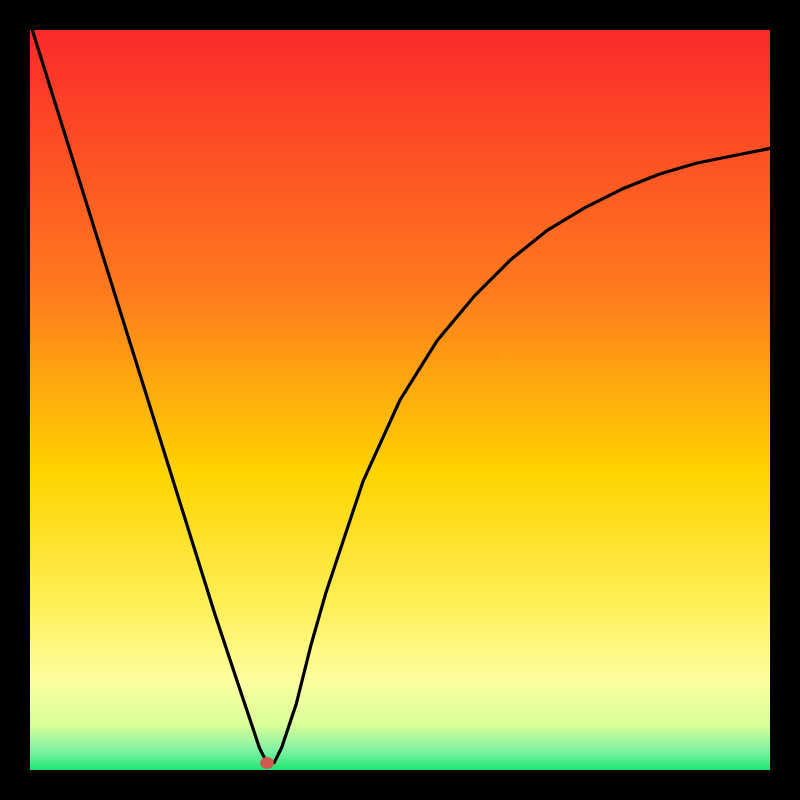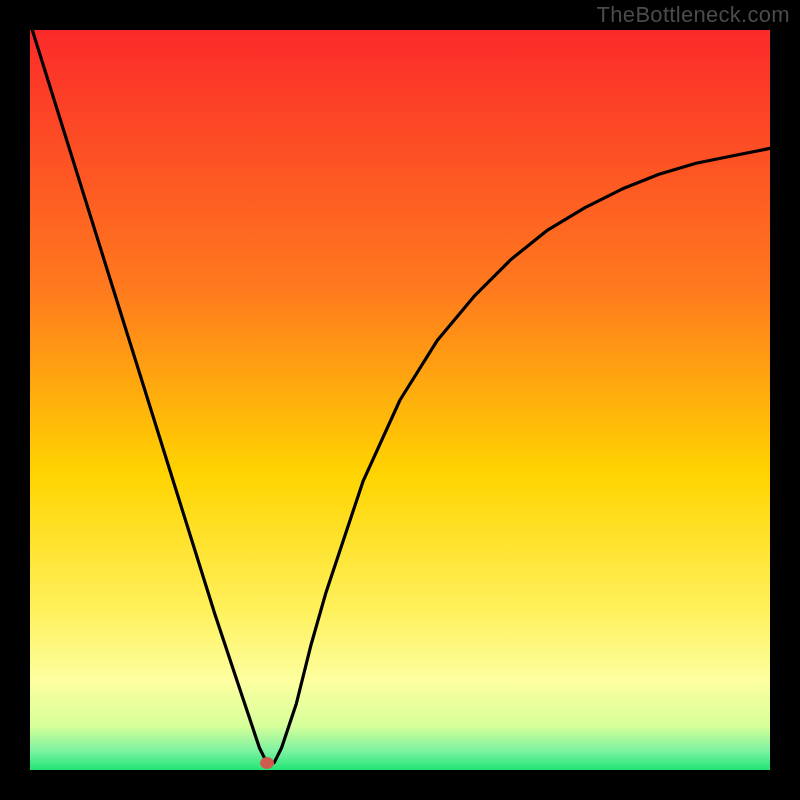--- a/index.html
+++ b/index.html
@@ -50,21 +50,20 @@
     background: #d15a4e;
     border-radius: 50%;
     transform: translate(-50%, -50%);
   }
 </style>
 </head>
 <body>
 
 <div class="frame">
 
-  <div class="watermark">TheBottleneck.com</div>
 
   <div class="plot-area">
 
     <svg class="gradient-bg" viewBox="0 0 740 740" preserveAspectRatio="none">
       <defs>
         <linearGradient id="heat" x1="0" y1="0" x2="0" y2="1">
           <stop id="g0" offset="0%" stop-color="#fb2a2a"></stop>
           <stop id="g1" offset="35%" stop-color="#ff7a1e"></stop>
           <stop id="g2" offset="60%" stop-color="#ffd400"></stop>
           <stop id="g3" offset="78%" stop-color="#fff05a"></stop>

